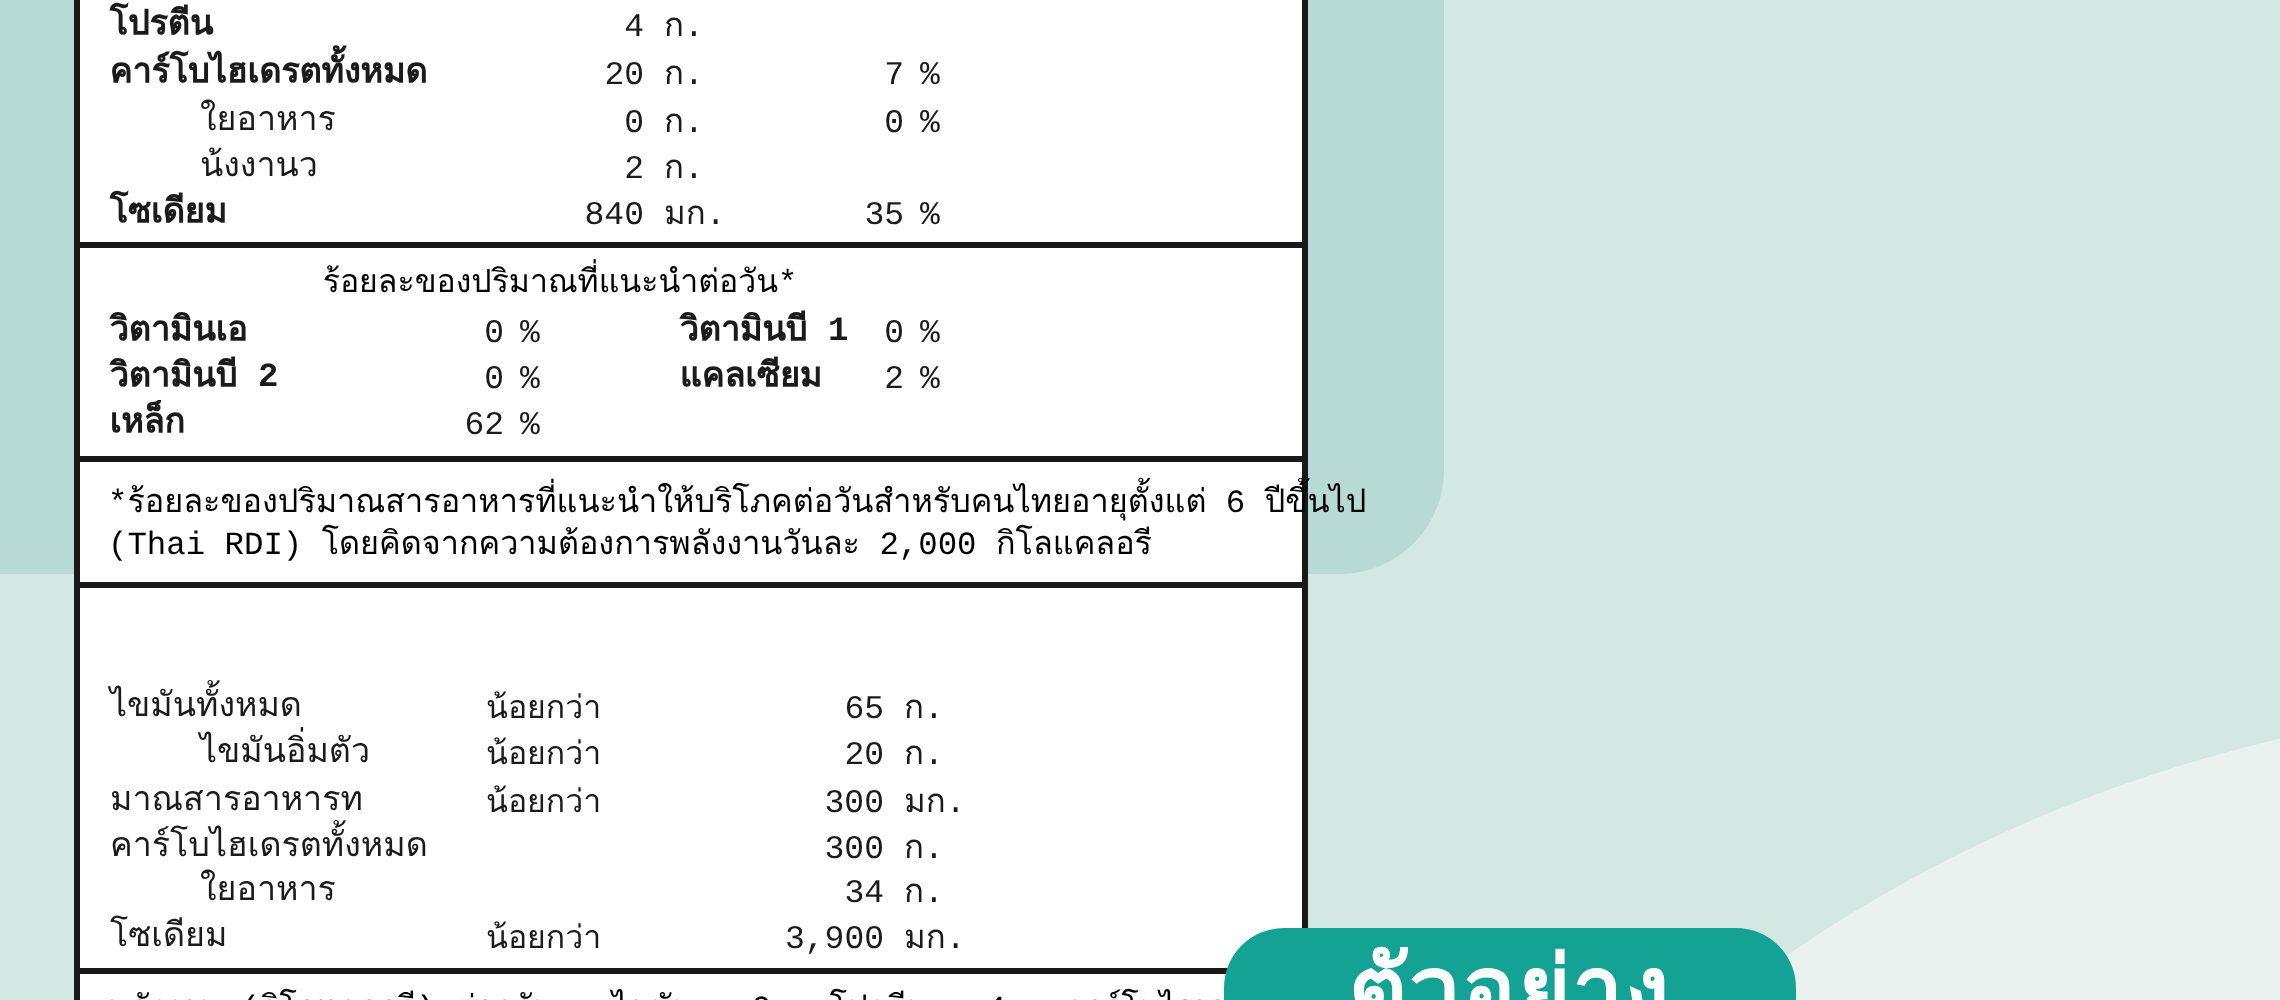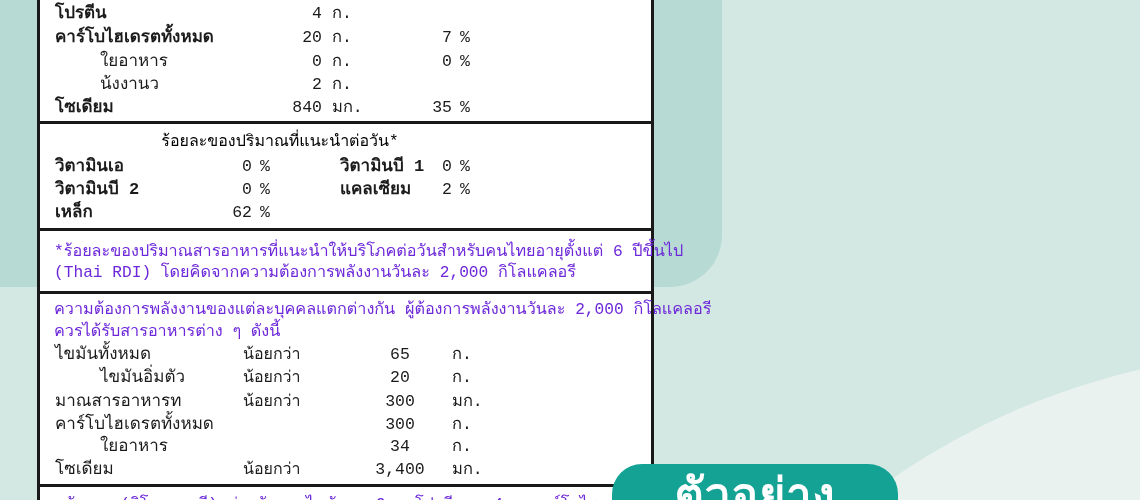--- a/index.html
+++ b/index.html
@@ -26,25 +26,25 @@
   .sub  { left:60px; font-weight:normal; }
   .rg   { font-weight:normal; }
   .val  { position:absolute; left:190px; width:92px; text-align:right; font-size:16.5px; }
   .unit { position:absolute; left:292px; font-size:16.5px; }
   .pct  { position:absolute; left:330px; width:82px; text-align:right; font-size:16.5px; }
   .psign{ position:absolute; left:420px; font-size:16.5px; }
   .vpct { position:absolute; left:140px; width:72px; text-align:right; font-size:16.5px; }
   .vsign{ position:absolute; left:220px; font-size:16.5px; }
   .nm2  { position:absolute; left:300px; font-weight:bold; }
   .cond { position:absolute; left:203px; font-size:16px; }
-  .val2 { position:absolute; left:318px; width:84px; text-align:center; font-size:16.5px; }
+  .val2 { position:absolute; left:318px; width:84px; text-align:right; font-size:16.5px; }
   .unit2{ position:absolute; left:412px; font-size:16.5px; }
   .divider { position:absolute; left:0; width:100%; height:3px; background:#191919; }
   .hdr  { position:absolute; left:95px; width:290px; text-align:center; font-size:16px; height:24px; line-height:24px; color:#000000; }
-  .note { position:absolute; left:14px; width:590px; font-size:16.2px; line-height:22px; color:#6d28d9; white-space:nowrap; }
+  .note { position:absolute; left:14px; width:590px; font-size:16.2px; line-height:22px; color:#000000; white-space:nowrap; }
   .badge {
     position:absolute; left:612px; top:464px; width:286px; height:92px;
     background:#14a295; border-radius:30px; z-index:5; text-align:center;
   }
   .badge-label {
     display:inline-block; margin-top:12px; color:#ffffff; font-weight:bold;
     font-size:45px; line-height:1; letter-spacing:1px;
   }
 </style>
 </head>
@@ -115,22 +115,20 @@
       <span class="vsign">%</span>
     </div>
 
     <div class="divider" style="top:228px"></div>
 
     <div class="note" style="top:241px">*ร้อยละของปริมาณสารอาหารที่แนะนำให้บริโภคต่อวันสำหรับคนไทยอายุตั้งแต่ 6 ปีขึ้นไป</div>
     <div class="note" style="top:262px">(Thai RDI)  โดยคิดจากความต้องการพลังงานวันละ 2,000 กิโลแคลอรี</div>
 
     <div class="divider" style="top:291px"></div>
 
-    <div class="note" style="top:299px">ความต้องการพลังงานของแต่ละบุคคลแตกต่างกัน ผู้ต้องการพลังงานวันละ 2,000 กิโลแคลอรี</div>
-    <div class="note" style="top:321px">ควรได้รับสารอาหารต่าง ๆ ดังนี้</div>
 
     <div class="row" style="top:343px">
       <span class="nm rg">ไขมันทั้งหมด</span>
       <span class="cond">น้อยกว่า</span>
       <span class="val2">65</span>
       <span class="unit2">ก.</span>
     </div>
     <div class="row" style="top:366px">
       <span class="nm sub">ไขมันอิ่มตัว</span>
       <span class="cond">น้อยกว่า</span>
@@ -149,21 +147,21 @@
       <span class="unit2">ก.</span>
     </div>
     <div class="row" style="top:435px">
       <span class="nm sub">ใยอาหาร</span>
       <span class="val2">34</span>
       <span class="unit2">ก.</span>
     </div>
     <div class="row" style="top:458px">
       <span class="nm rg">โซเดียม</span>
       <span class="cond">น้อยกว่า</span>
-      <span class="val2">3,400</span>
+      <span class="val2">3,900</span>
       <span class="unit2">มก.</span>
     </div>
 
     <div class="divider" style="top:484px"></div>
 
     <div class="note" style="top:494px">พลังงาน (กิโลแคลอรี) ต่อกรัม : ไขมัน = 9 ;  โปรตีน = 4 ;  คาร์โบไฮเดรต = 4</div>
 
   </div>
 
   <div class="badge">

